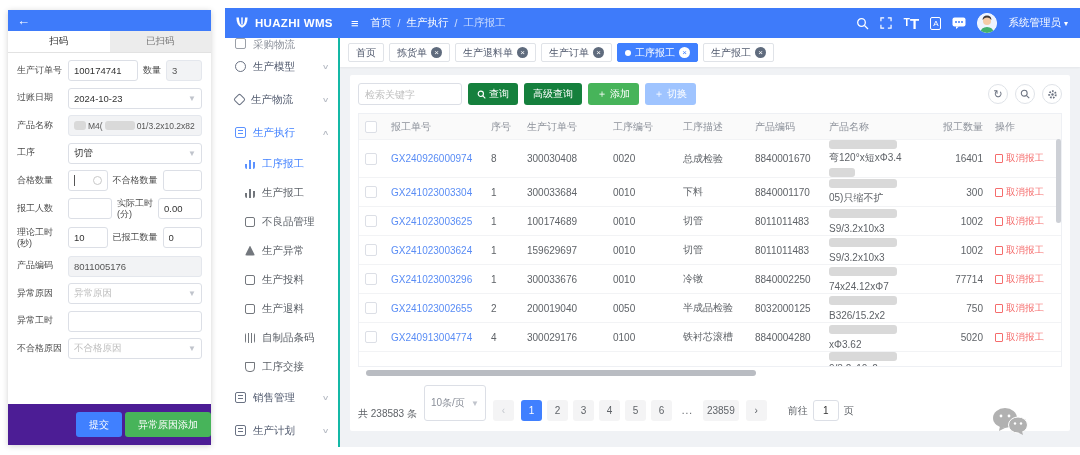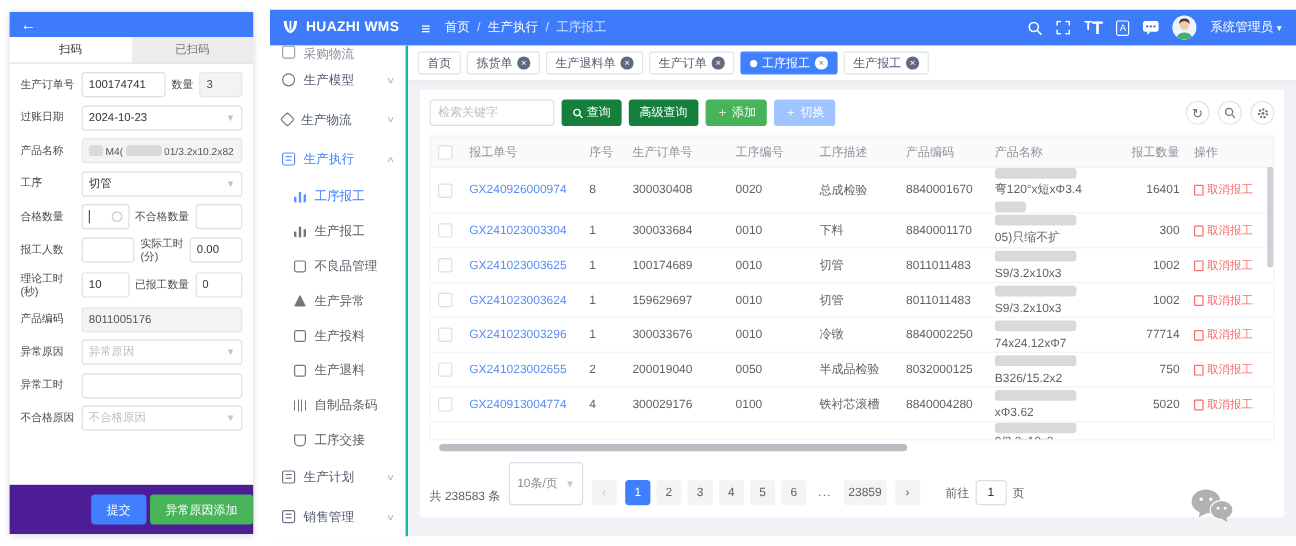--- a/index.html
+++ b/index.html
@@ -348,27 +348,27 @@
     </div>
         <div class="side-child">
       <span class="s-ico sm barcode-icon"></span>
       <span>自制品条码</span>
     </div>
         <div class="side-child">
       <span class="s-ico sm handover-icon"></span>
       <span>工序交接</span>
     </div>
         <div class="side-item">
+    <span class="s-ico sales-icon"></span>
+    <span class="s-label">销售管理</span>
+    <span class="chev">∨</span>
+  </div>
+        <div class="side-item">
     <span class="s-ico plan-icon"></span>
     <span class="s-label">生产计划</span>
-    <span class="chev">∨</span>
-  </div>
-        <div class="side-item">
-    <span class="s-ico sales-icon"></span>
-    <span class="s-label">销售管理</span>
     <span class="chev">∨</span>
   </div>
       </div>
 
     <div class="main">
       <div class="tabstrip" id="navtabs">
           <span class="chip">
 
     <span>首页</span>
 

